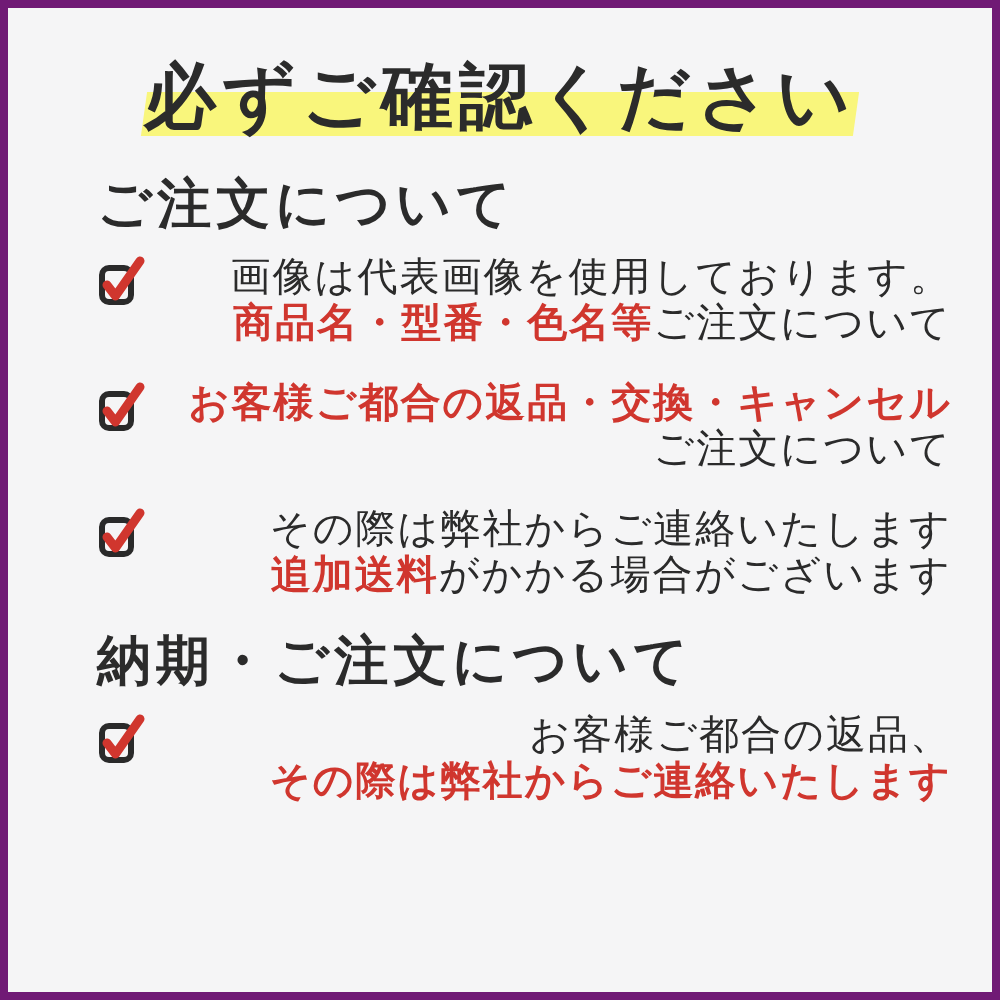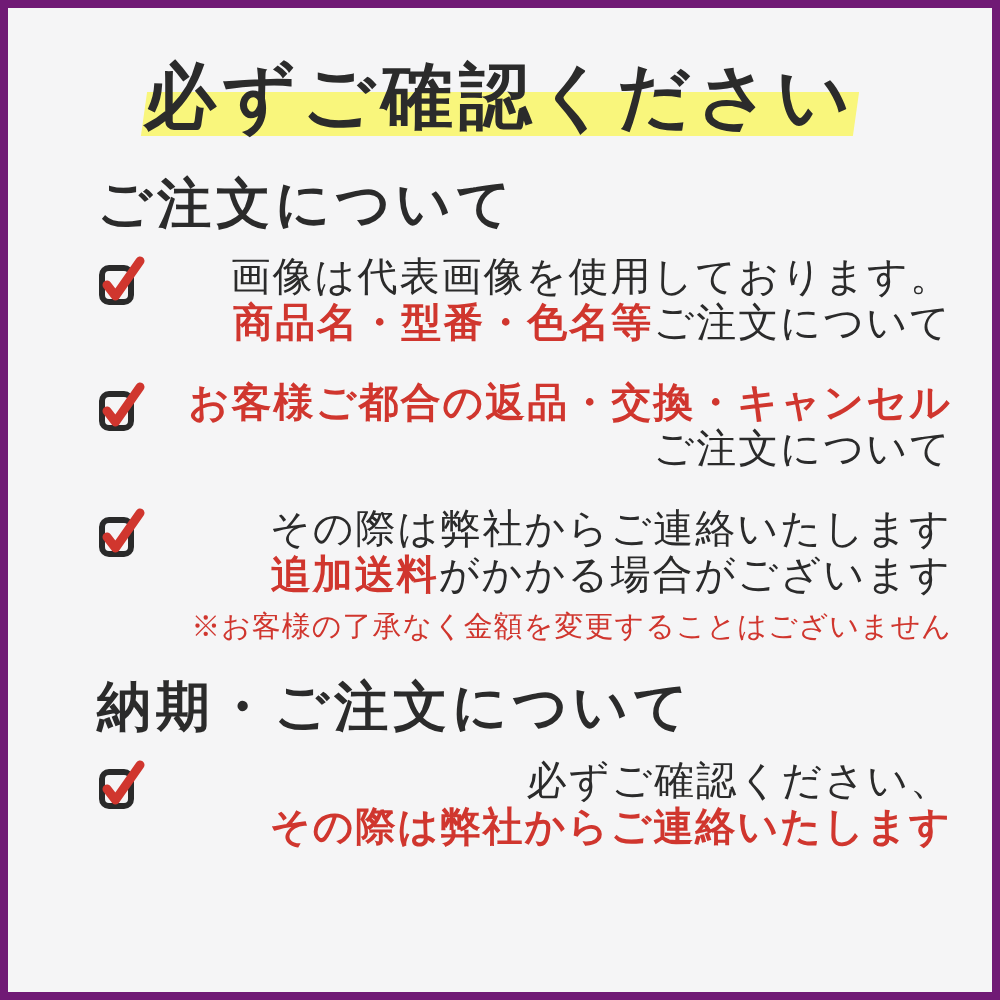--- a/index.html
+++ b/index.html
@@ -113,28 +113,27 @@
         </div>
       </div>
       <div class="item">
         <span class="checkbox"><svg width="48" height="52" viewBox="0 0 48 52">
             <rect x="5" y="13" width="29" height="34" rx="7" fill="none" stroke="#2a2a2a" stroke-width="6"></rect>
             <path d="M10 30 L18.5 41 L43 6" fill="none" stroke="#d0362e" stroke-width="9" stroke-linecap="round" stroke-linejoin="round"></path>
           </svg></span>
         <div class="item-text">
           <div class="line"><span class="black">その際は弊社からご連絡いたします</span></div>
           <div class="line"><span class="red">追加送料</span><span class="black">がかかる場合がございます</span></div>
-          <div class="note">※お客様の了承なく金額を変更することはございません</div>
         </div>
       </div>
       <div class="section-heading">納期・ご注文について</div>
       <div class="item">
         <span class="checkbox"><svg width="48" height="52" viewBox="0 0 48 52">
             <rect x="5" y="13" width="29" height="34" rx="7" fill="none" stroke="#2a2a2a" stroke-width="6"></rect>
             <path d="M10 30 L18.5 41 L43 6" fill="none" stroke="#d0362e" stroke-width="9" stroke-linecap="round" stroke-linejoin="round"></path>
           </svg></span>
         <div class="item-text">
-          <div class="line"><span class="black">必ずご確認ください、</span></div>
+          <div class="line"><span class="black">お客様ご都合の返品、</span></div>
           <div class="line"><span class="red">その際は弊社からご連絡いたします</span></div>
         </div>
       </div>
     </div>
 </div>
 
 </body></html>

